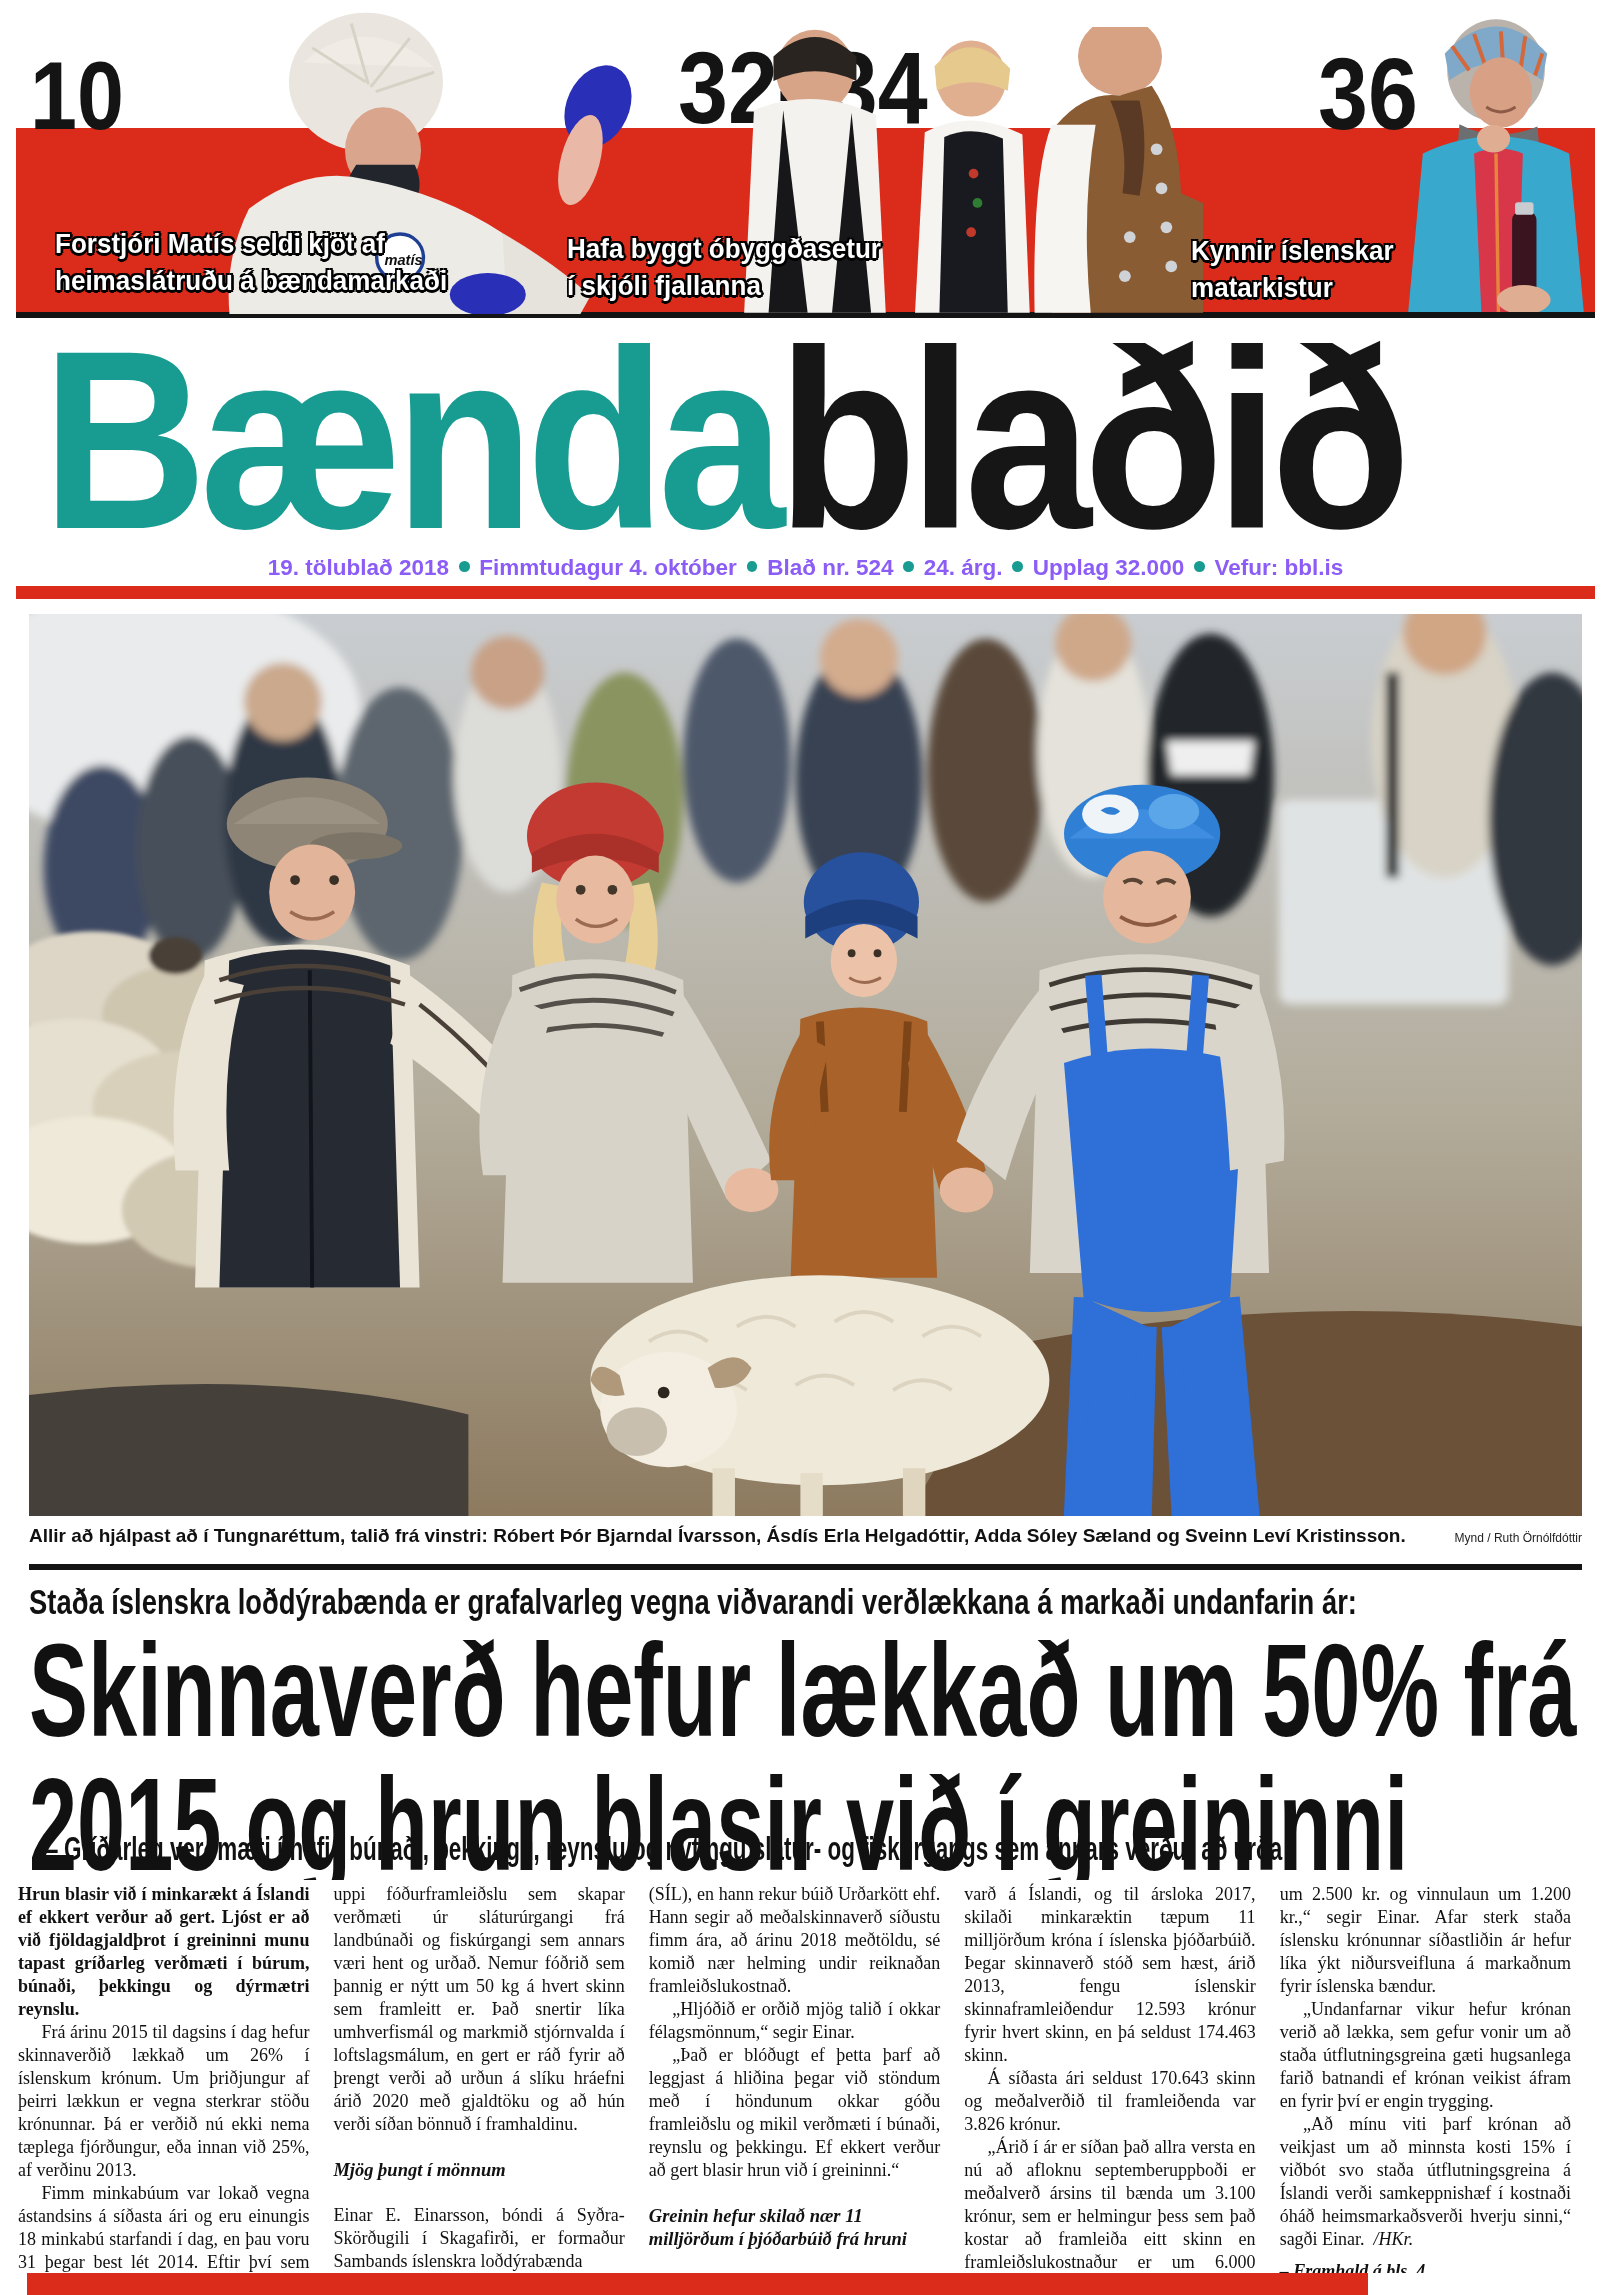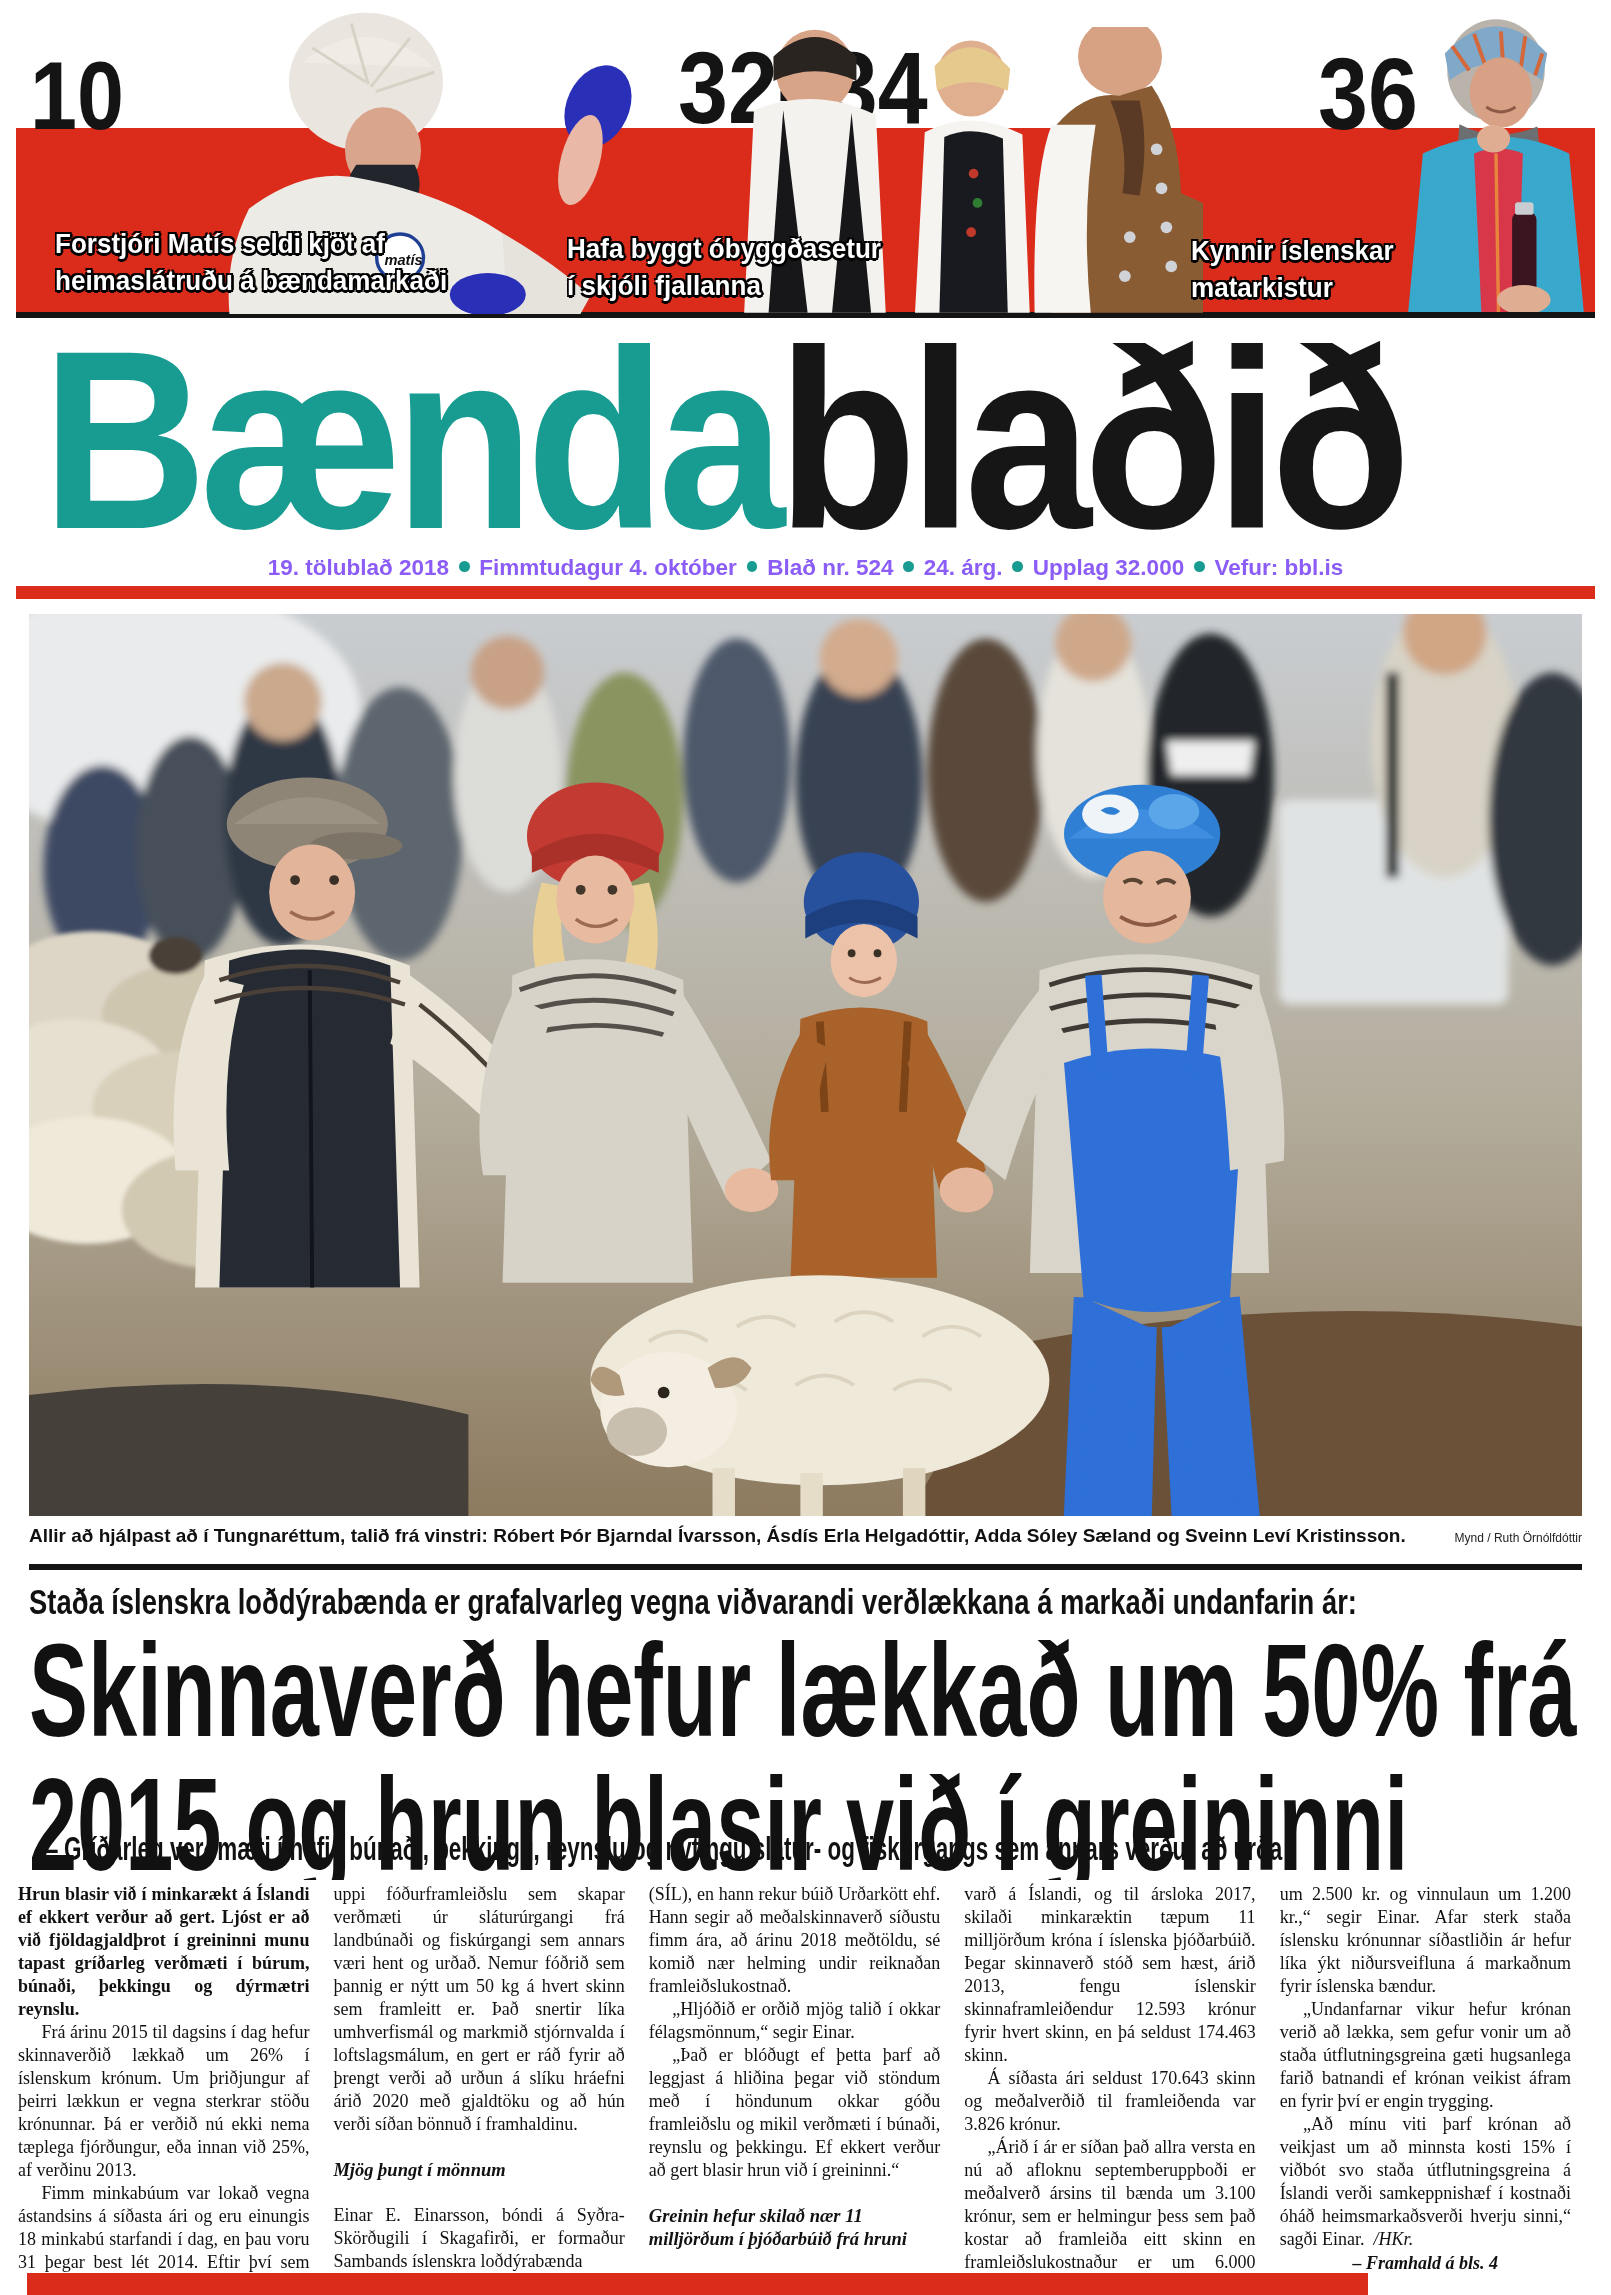--- a/index.html
+++ b/index.html
@@ -53,21 +53,21 @@
 
   
   .body-cols{position:absolute;left:18px;top:1883px;width:1553px;height:390px;
              display:flex;gap:24px;overflow:hidden;}
   .col{flex:1;font-size:18px;line-height:23px;text-align:justify;}
   .col p{margin:0;}
   .col p.ind{text-indent:23.4px;}
   .col p.lead{font-weight:bold;}
   .col .subhead{font-weight:bold;font-style:italic;text-align:left;font-size:18.5px;
                 margin:22.5px 0;}
-  .col .contin{font-weight:bold;font-style:italic;text-align:center;margin-top:1px;}
+  .col .contin{font-weight:bold;font-style:italic;text-align:left;margin-top:9px;}
   .ital{font-style:italic;}
 
   .bottom-red{position:absolute;top:2273px;left:27px;width:1341px;height:22.5px;background:#DB2B1B;}
 </style>
 </head>
 <body>
 
 <div class="teaser-band"></div>
 
 <div class="pagenum n10">10</div>

